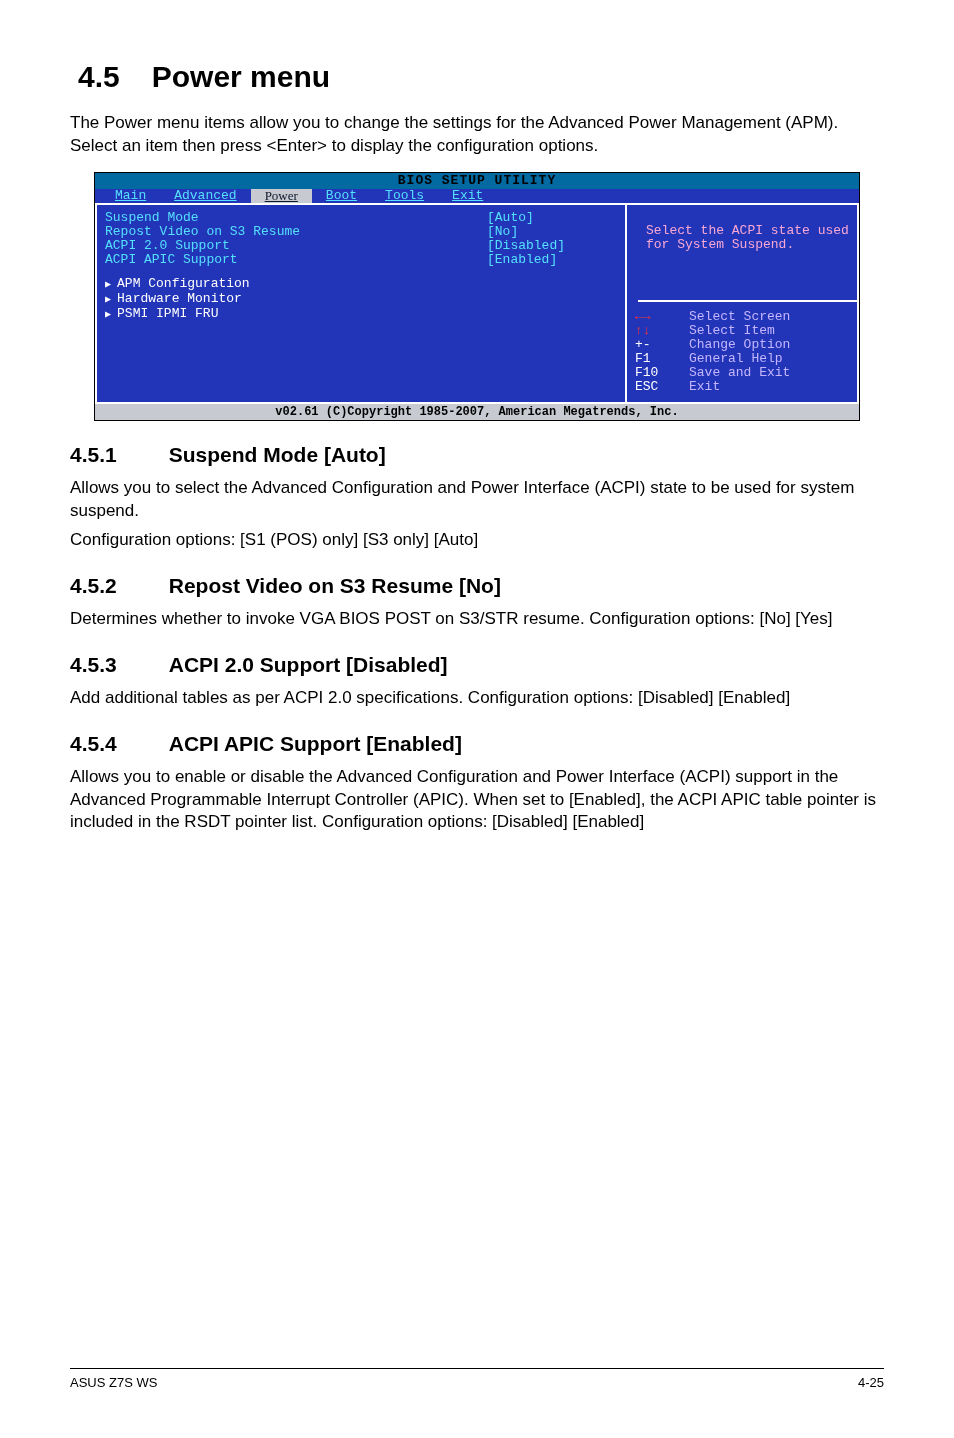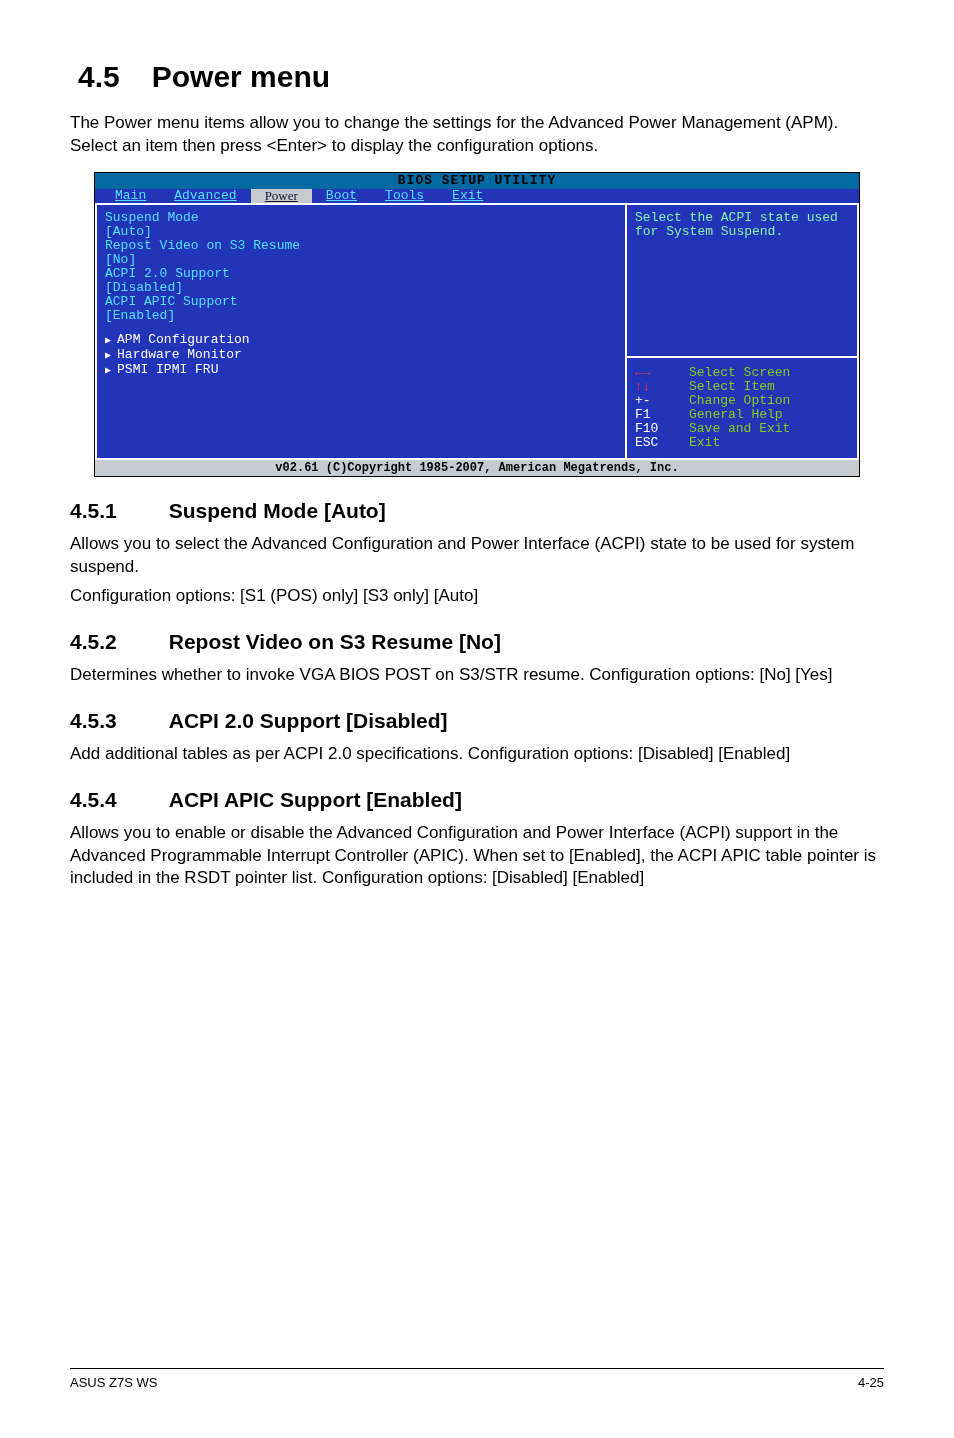--- a/index.html
+++ b/index.html
@@ -68,21 +68,21 @@
     display: flex;
     border-top: 2px solid #fff;
   }
   .bios .left {
     flex: 1;
     border: 2px solid #fff;
     border-top: none;
     padding: 6px 8px 80px 8px;
     color: #54e0ff;
   }
-  .bios .left .row { display: flex; flex-direction: column; }
+  .bios .left .row { display: flex; }
   .bios .left .row .lbl { flex: 1; }
   .bios .left .row .val { width: 130px; color: #54e0ff; }
   .bios .left .sub {
     color: #fff;
     margin-top: 10px;
   }
   .bios .left .sub .arrow::before {
     content: "▶ ";
     color: #fff;
     font-size: 10px;
@@ -90,31 +90,32 @@
   .bios .right {
     width: 230px;
     border: 2px solid #fff;
     border-top: none;
     border-left: none;
     display: flex;
     flex-direction: column;
   }
   .bios .right .help {
     flex: 1;
-    padding: 6px 8px;
-    color: #86efac;
+    padding: 19px 8px;
+    color: #f9a8d4;
     border-bottom: 2px solid #fff;
+    margin-left: 11px;
   }
   .bios .right .keys {
     padding: 8px 8px;
     color: #fff;
   }
   .bios .right .keys .krow { display: flex; }
   .bios .right .keys .krow .k { width: 54px; color: #fff; }
-  .bios .right .keys .krow .d { color: #84cc16; }
+  .bios .right .keys .krow .d { color: #c4b5fd; }
   .bios .right .keys .krow .icon { width: 54px; }
   .bios .footer {
     background: #c7cbd1;
     color: #000;
     text-align: center;
     font-weight: bold;
     padding: 1px 0;
     font-size: 12px;
   }
   .arrows-h {

